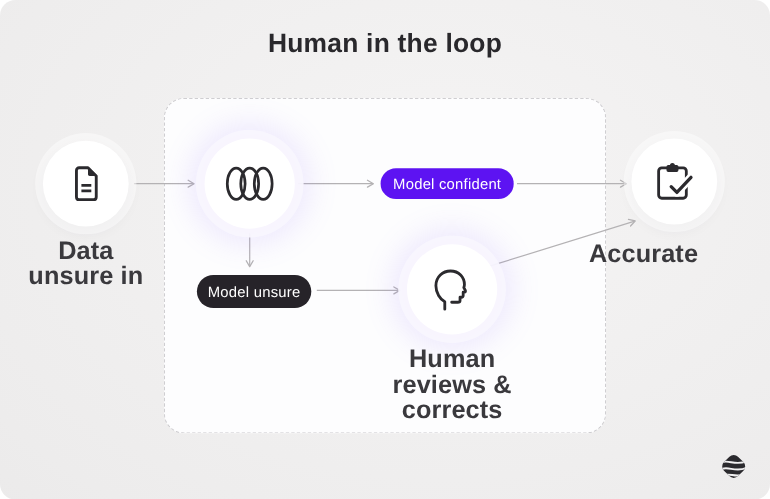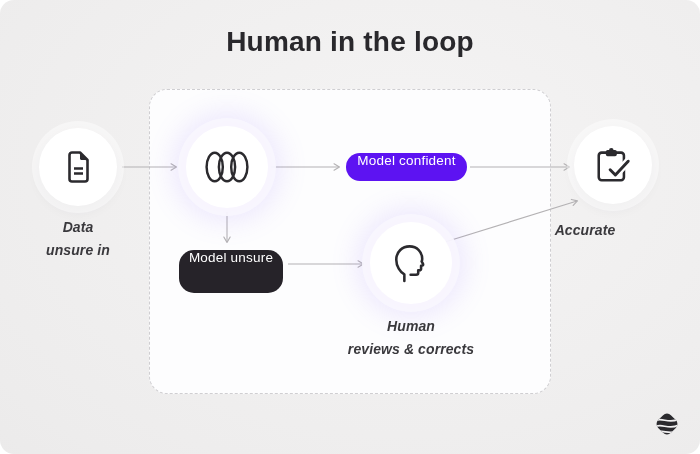--- a/index.html
+++ b/index.html
@@ -9,21 +9,21 @@
     position:relative;
     width:700px; height:454px;
     border-radius:14px;
     overflow:hidden;
     background: radial-gradient(130% 140% at 58% 38%, #f5f4f4 0%, #edecec 55%, #e4e3e3 100%);
   }
 
   .title {
     position:absolute; left:0; top:26px; width:700px;
     text-align:center;
-    font-size:28px; font-weight:700; color:#29282c;
+    font-size:24px; font-weight:700; color:#29282c;
     letter-spacing:0.2px;
   }
 
   .dashed-box {
     position:absolute; left:149px; top:89px;
     width:400px; height:303px;
     border:1.5px dashed #cfced1;
     border-radius:18px;
     background:#fdfdfe;
   }
@@ -32,34 +32,34 @@
 
   .circle {
     position:absolute; background:#ffffff; border-radius:50%;
     display:flex; align-items:center; justify-content:center;
   }
   .circle.plain { box-shadow: 0 0 0 7px rgba(255,255,255,0.45), 0 5px 14px rgba(40,40,60,0.06); }
   .circle.halo  { box-shadow: 0 0 0 8px rgba(248,246,254,0.95), 0 0 26px 14px rgba(157,124,246,0.16); }
 
   .node-label {
     position:absolute; text-align:center;
-    font-size:14px; font-weight:700; color:#3a393d;
-    line-height:23px; letter-spacing:0.1px;font-style:italic;
+    font-size:23px; font-weight:700; color:#3a393d;
+    line-height:23px; letter-spacing:0.1px;
   }
 
   .pill {
     position:absolute;
-    display:flex; justify-content:center;
+    display:flex; align-items:center; justify-content:center;
     border-radius:15px;
     color:#ffffff; font-size:13.5px; font-weight:500;
     letter-spacing:0.2px;
     white-space:nowrap;
   }
   .pill.purple { background:#5d13f2; left:346px; top:153px; width:121px; height:28px; }
-  .pill.dark   { background:#262329; left:179px; top:250px; width:104px; height:43px; }
+  .pill.dark   { background:#262329; left:179px; top:250px; width:104px; height:30px; }
 
   .logo { position:absolute; left:653px; top:410px; width:28px; height:28px; }
 
   .icon { display:block; }
 </style>
 </head>
 <body>
 
 <div class="card">
 

